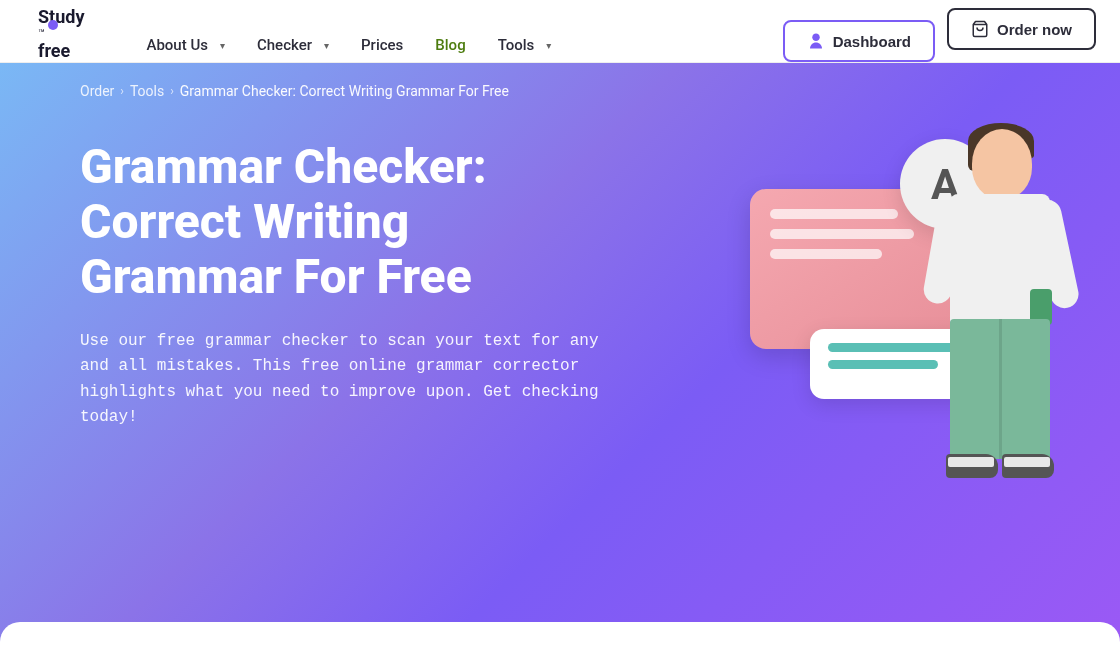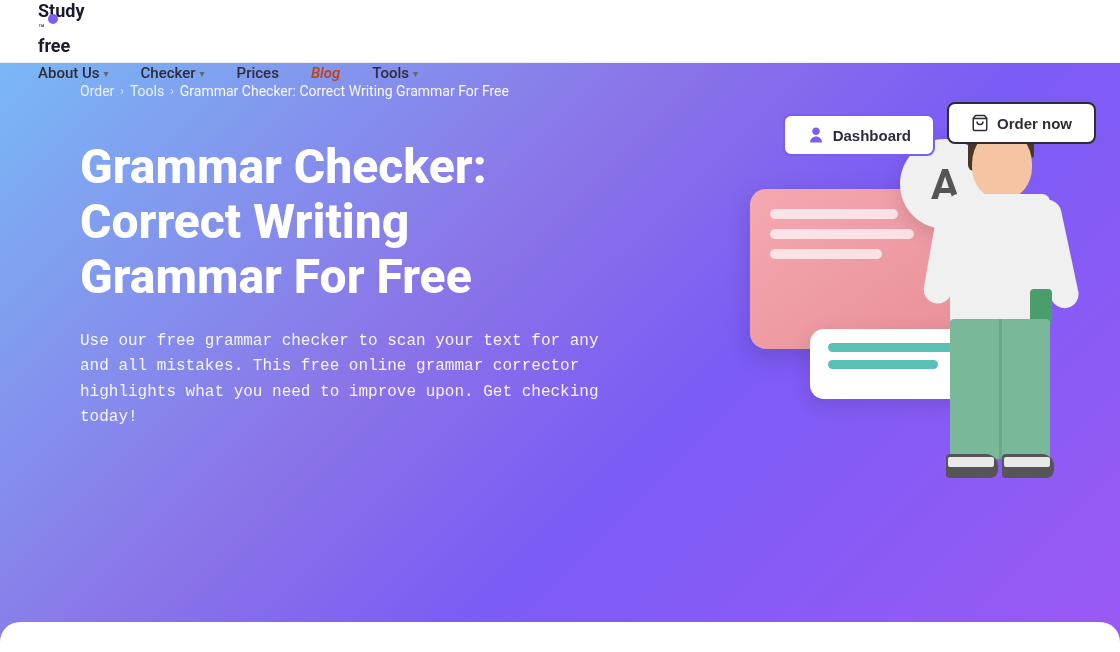--- a/index.html
+++ b/index.html
@@ -1,28 +1,27 @@
 <!DOCTYPE html>
 <html><head>
   <meta charset="utf-8">
   <style>
     * { margin: 0; padding: 0; box-sizing: border-box; }
     body { font-family: -apple-system, BlinkMacSystemFont, 'Segoe UI', Roboto, sans-serif; width: 1120px; overflow-x: hidden; }
 
     
     .header {
       display: flex;
-      align-items: flex-start;
+      align-items: flex-end;
       height: 63px;
       background: #fff;
       padding: 0 24px;
       border-bottom: 1px solid #eee;
       position: relative;
       z-index: 10;
-      flex-direction: column;
     }
     .logo {
       display: flex;
       align-items: center;
       gap: 4px;
       margin-right: 48px;
       text-decoration: none;
     }
     .logo-dot {
       width: 10px;
@@ -45,30 +44,30 @@
 
     nav {
       display: flex;
       align-items: center;
       gap: 4px;
       flex: 1;
     }
     .nav-item {
       display: flex;
       align-items: center;
-      gap: 4px;
+      gap: 12px;
       padding: 8px 14px;
       font-size: 15px;
       color: #2d2d3a;
       cursor: pointer;
       border-radius: 6px;
       white-space: nowrap;
       font-weight: 500;
     }
-    .nav-item.active { color: #c2410c; font-style: italic; }
+    .nav-item.active { color: #4d7c0f; }
     .chevron {
       font-size: 10px;
       color: #666;
     }
 
     .header-actions {
       display: flex;
       align-items: center;
       gap: 12px;
       margin-left: auto;

